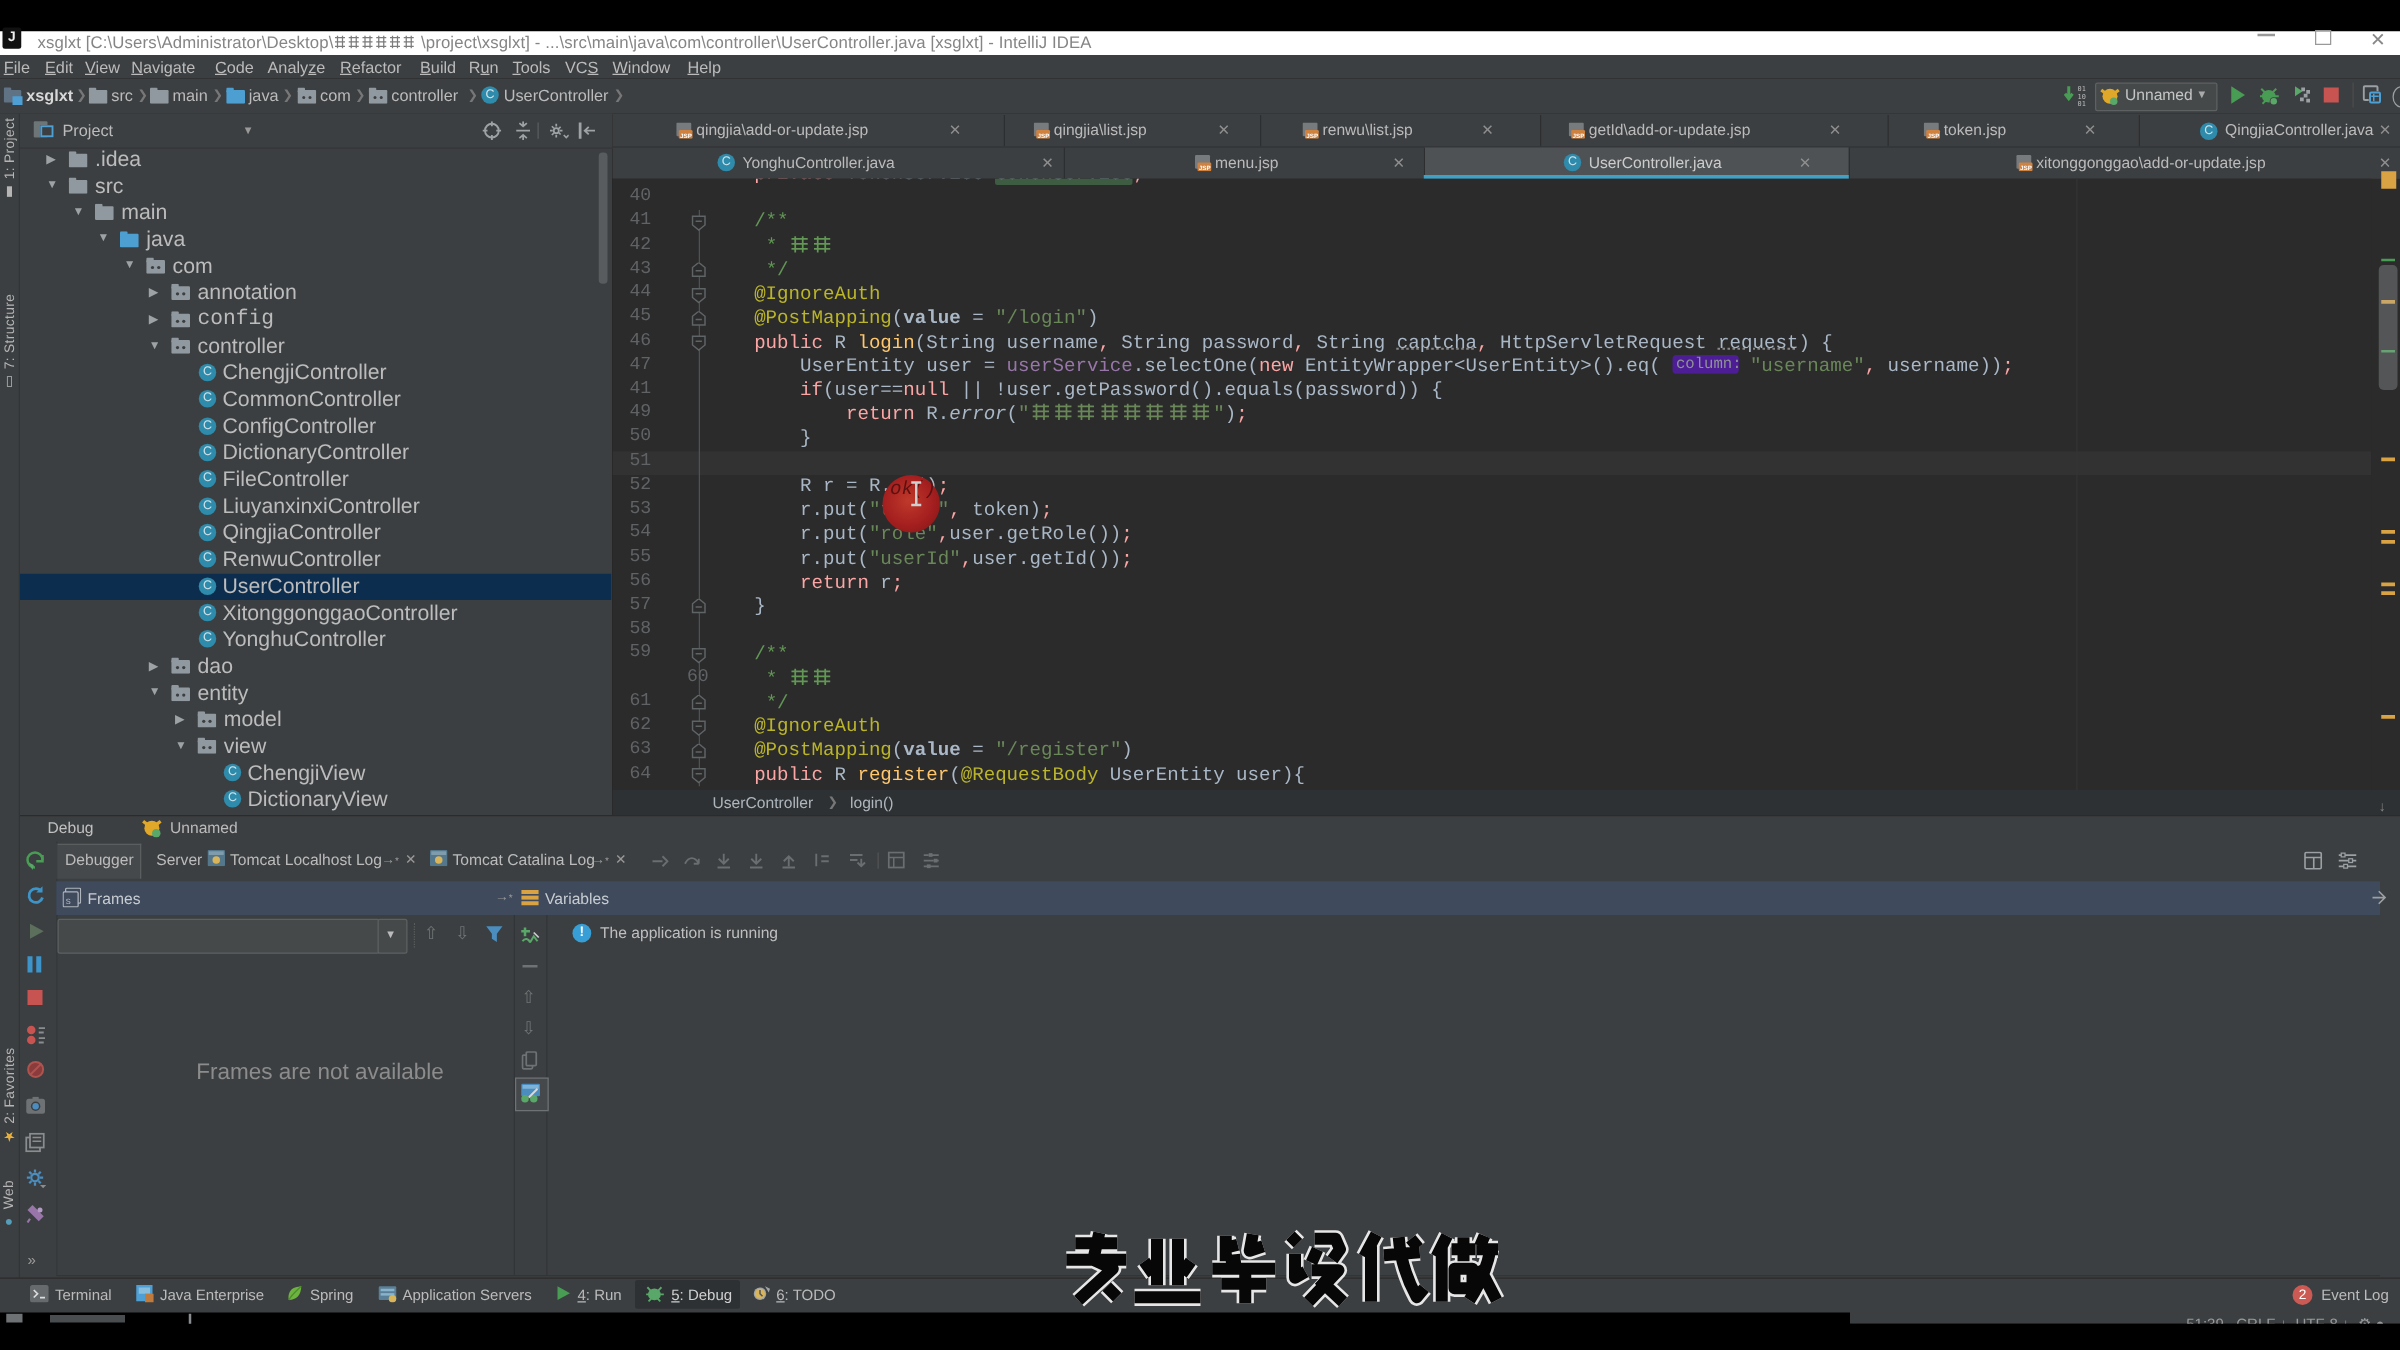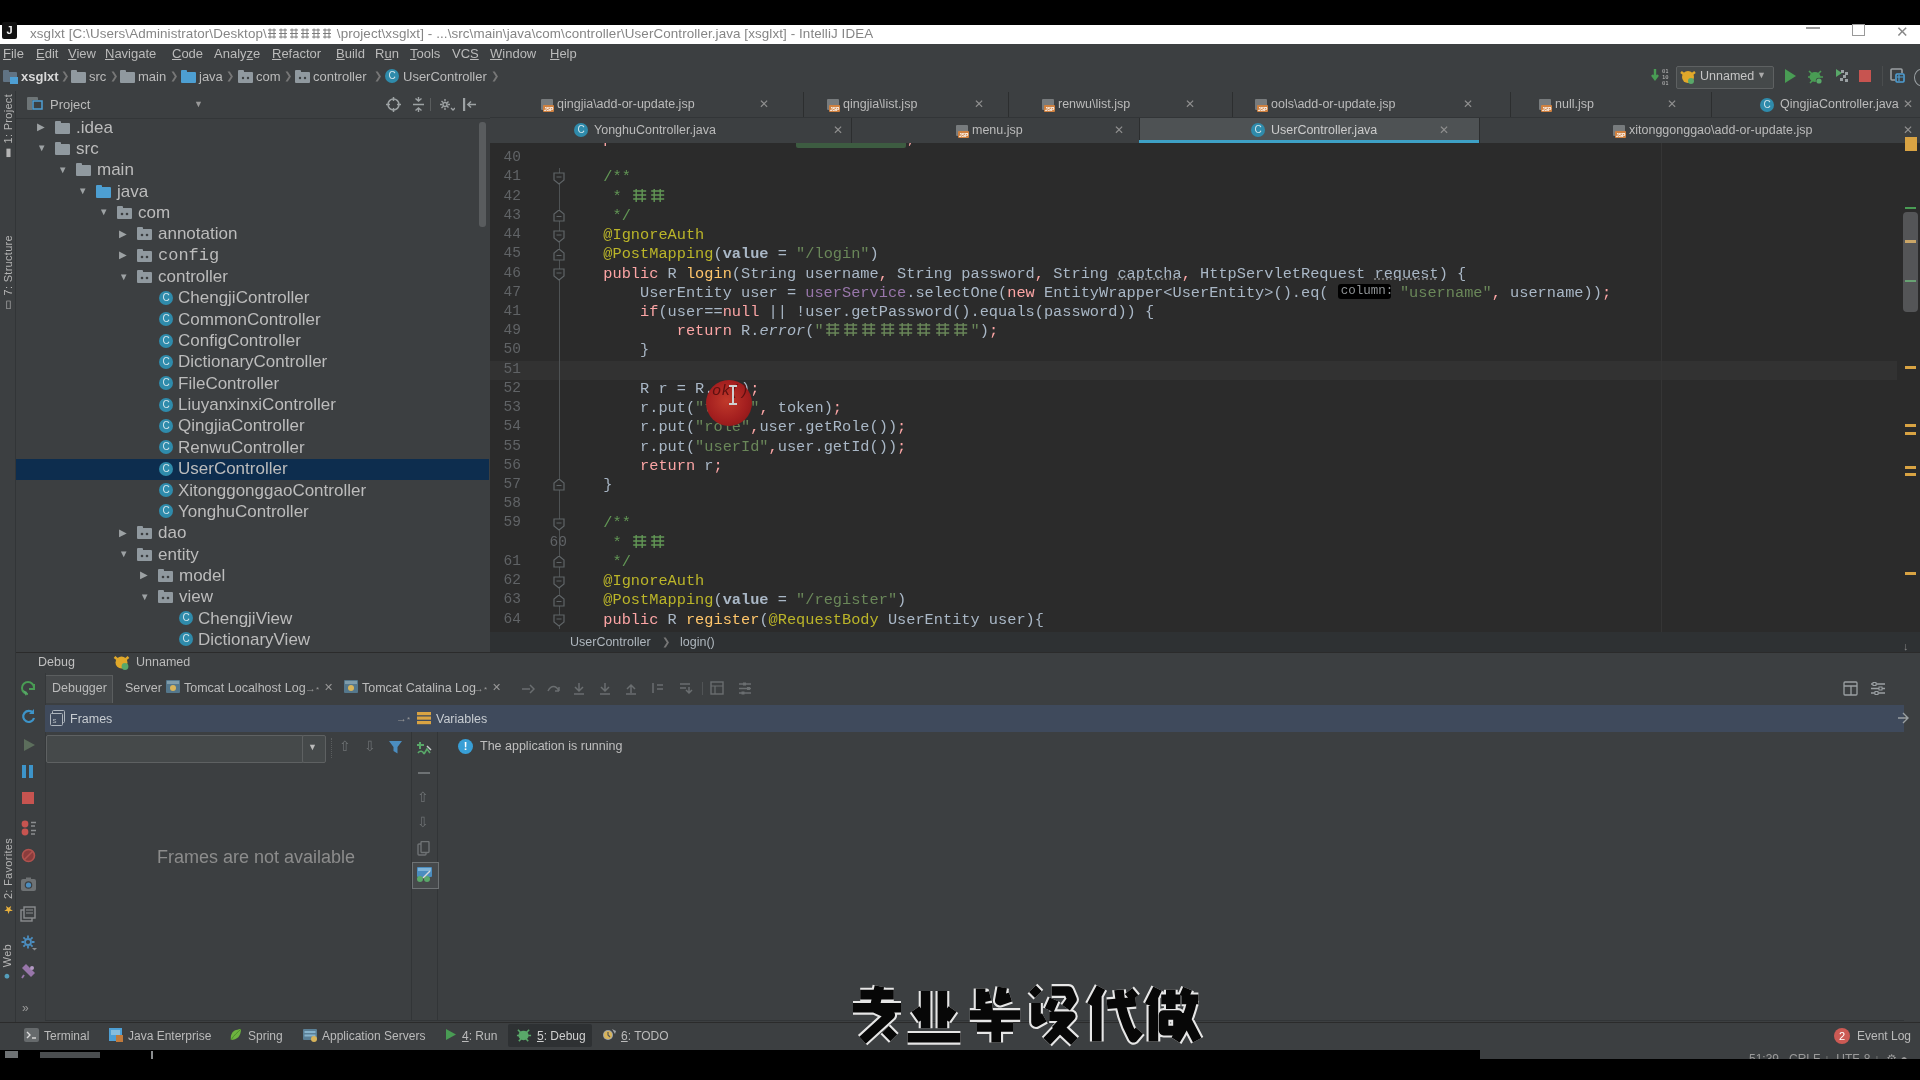--- a/index.html
+++ b/index.html
@@ -29,21 +29,21 @@
   .tabtxt{position:absolute;font-size:12.5px;color:#bbbbbb;white-space:nowrap;}
   .tabx{position:absolute;font-size:12px;color:#8f8f8f;}
   .tabsep{position:absolute;width:1px;background:#2c2e2f;}
   #codeclip{left:490px;top:143px;width:1407px;height:489px;overflow:hidden;background:#2b2b2b;}
   .cl{position:absolute;left:76.6px;font-size:15.3px;line-height:19.22px;height:19.22px;
       font-family:"Liberation Mono",monospace;color:#a9b7c6;white-space:pre;}
   .ln{position:absolute;left:0px;width:31px;text-align:right;font-size:14.5px;color:#606366;
       font-family:"Liberation Mono",monospace;}
   .kw{color:#fca5a5;margin-top:16px;}  .st{color:#6a8759;}  .cm{color:#629755;}  .an{color:#bbb529;}
   .md{color:#ffc66b;}  .fd{color:#9876aa;} .itl{font-style:italic;}
-  .hint{display:inline-block;background:#000000;color:#8e9295;border-radius:3px;
+  .hint{display:inline-block;background:#4c1d95;color:#8e9295;border-radius:3px;
         font-size:12.5px;line-height:15px;vertical-align:middle;padding:0 3px;margin-top:-2px;
         font-family:"Liberation Mono",monospace;}
   .tkhl{background:#3d5c41;border-radius:2px;}
   
   #debug{left:16px;top:652px;width:1904px;height:371px;background:#3c3f41;border-top:1px solid #2b2b2b;}
   .dtxt{position:absolute;font-size:12.5px;color:#bbbbbb;white-space:nowrap;}
   #frameshdr{left:45px;top:705px;width:1859px;height:27px;background:#3f4a5c;}
   
   #statusbar{left:0;top:1022px;width:1920px;height:28px;background:#3c3f41;border-top:1px solid #2b2b2b;}
   .stxt{position:absolute;top:1029px;font-size:12px;color:#bbbbbb;white-space:nowrap;}
@@ -369,23 +369,23 @@
       <rect x="0" y="0" width="12" height="11" rx="1" fill="#777b7d"></rect>
       <rect x="2" y="6" width="11" height="7" rx="1" fill="#cf8140"></rect>
       <text x="3" y="12" font-size="5" fill="#fff" font-family="sans-serif" font-weight="bold">JSP</text>
     </svg></div>
 <span class="tabtxt" style="left:557px;top:97px;">qingjia\add-or-update.jsp</span>
 <span class="tabx" style="left:759px;top:97px;">✕</span>
 <span class="tabtxt" style="left:843px;top:97px;">qingjia\list.jsp</span>
 <span class="tabx" style="left:974px;top:97px;">✕</span>
 <span class="tabtxt" style="left:1058px;top:97px;">renwu\list.jsp</span>
 <span class="tabx" style="left:1185px;top:97px;">✕</span>
-<span class="tabtxt" style="left:1271px;top:97px;">ools\add-or-update.jsp</span>
+<span class="tabtxt" style="left:1271px;top:97px;">getId\add-or-update.jsp</span>
 <span class="tabx" style="left:1463px;top:97px;">✕</span>
-<span class="tabtxt" style="left:1555px;top:97px;">null.jsp</span>
+<span class="tabtxt" style="left:1555px;top:97px;">token.jsp</span>
 <span class="tabx" style="left:1667px;top:97px;">✕</span>
 <div class="abs" style="left:1760px;top:98px;width:14px;height:14px;border-radius:50%;background:#2f8bab;color:#cfe3ea;font-size:10px;text-align:center;line-height:14px;">C</div>
 <span class="tabtxt" style="left:1780px;top:97px;">QingjiaController.java</span>
 <span class="tabx" style="left:1903px;top:97px;">✕</span>
 <div class="tabsep" style="left:803px;top:92px;height:25px;"></div>
 <div class="tabsep" style="left:1008px;top:92px;height:25px;"></div>
 <div class="tabsep" style="left:1232px;top:92px;height:25px;"></div>
 <div class="tabsep" style="left:1510px;top:92px;height:25px;"></div>
 <div class="tabsep" style="left:1711px;top:92px;height:25px;"></div>
 <div class="abs" style="left:490px;top:117px;width:1430px;height:1px;background:#323537;"></div>

